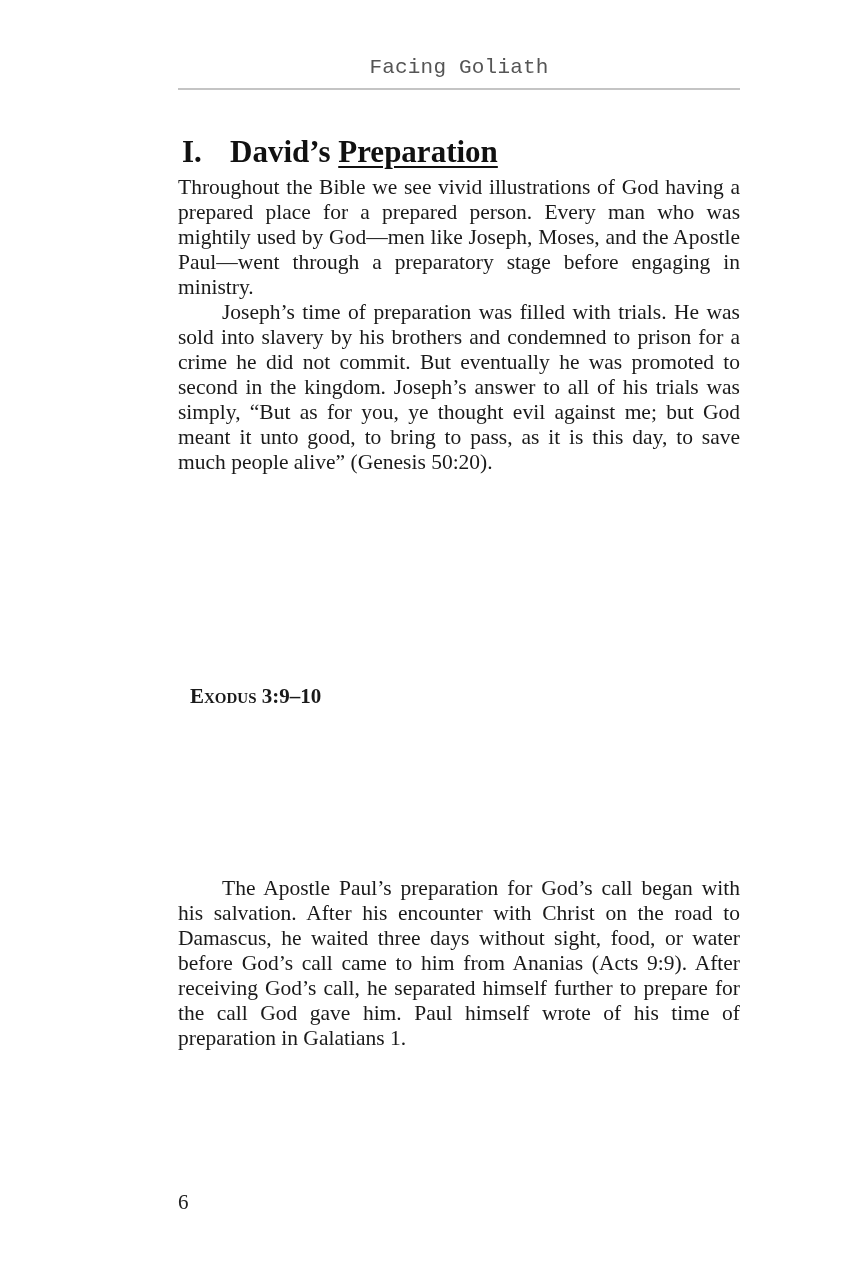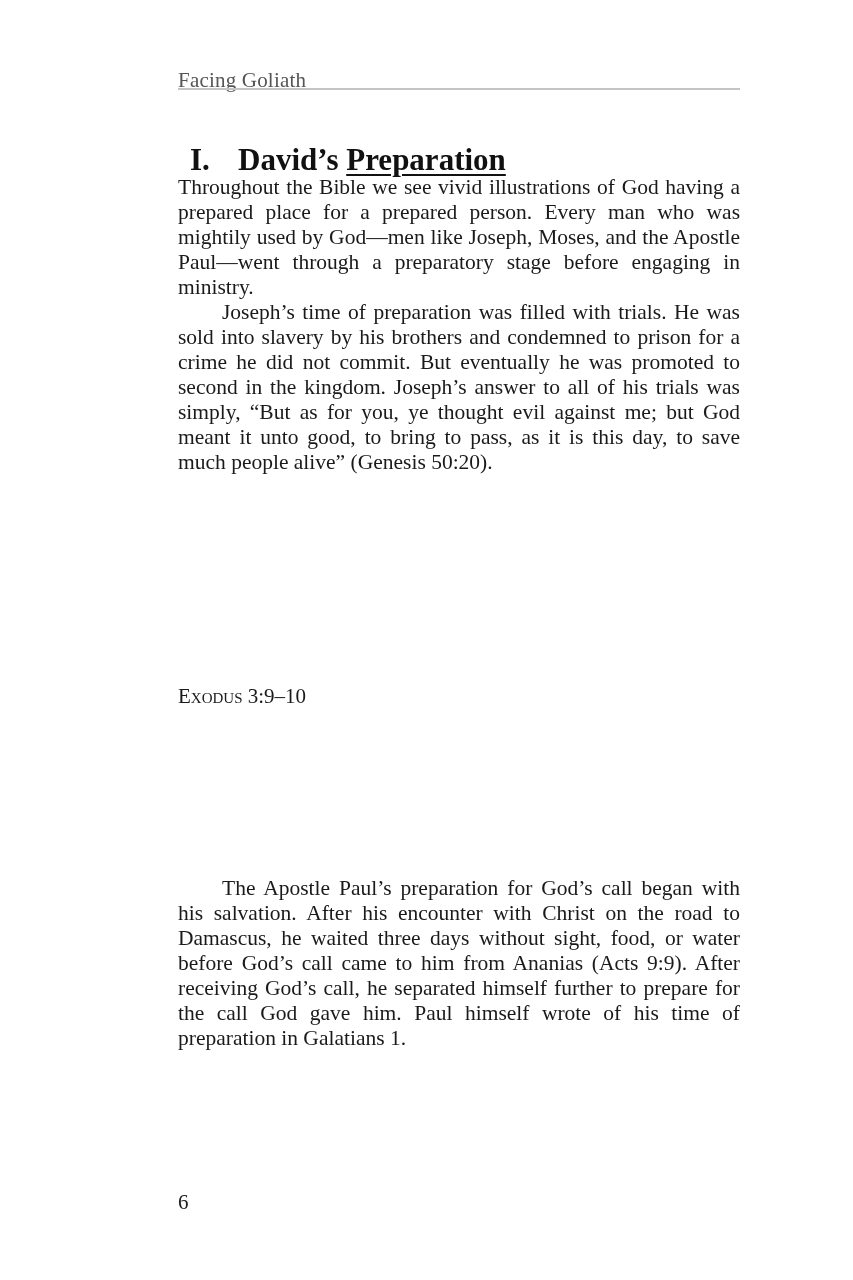--- a/index.html
+++ b/index.html
@@ -16,40 +16,42 @@
       color: #1a1a1a;
     }
     .page {
       position: absolute;
       left: 178px;
       top: 0;
       width: 562px;
     }
     .running-head {
       position: absolute;
-      top: 68px;
+      top: 56px;
       left: 0;
       width: 562px;
+      text-align: center;
       font-size: 21px;
       color: #555555;
       letter-spacing: 0.2px;
+      font-family: Liberation Mono, monospace;
     }
     .head-rule {
       position: absolute;
       top: 88px;
       left: 0;
       width: 562px;
       height: 0;
       border-top: 2px solid #c4c4c4;
     }
     .section-title {
       position: absolute;
       top: 130px;
       left: 0;
-      margin: 12px;
+      margin: 4px;
       font-size: 31px;
       font-weight: bold;
       color: #111111;
       white-space: nowrap;
     }
     .section-title .num {
       display: inline-block;
       width: 48px;
     }
     .section-title .underline {
@@ -68,26 +70,27 @@
     }
     .body-text p {
       margin: 0;
     }
     .body-text p.indent {
       text-indent: 44px;
     }
     .p1 { top: 175px; }
     .scripture {
       position: absolute;
-      left: 0;
+      left: 12px;
       top: 681px;
       width: 562px;
       font-size: 21.5px;
       line-height: 30.8px;
       color: #1a1a1a;
+      font-weight: bold;
     }
     .scripture-ref {
       font-variant: small-caps;
       font-size: 21px;
       line-height: 30px;
     }
     .verse {
       font-style: italic;
       text-align: justify;
     }

